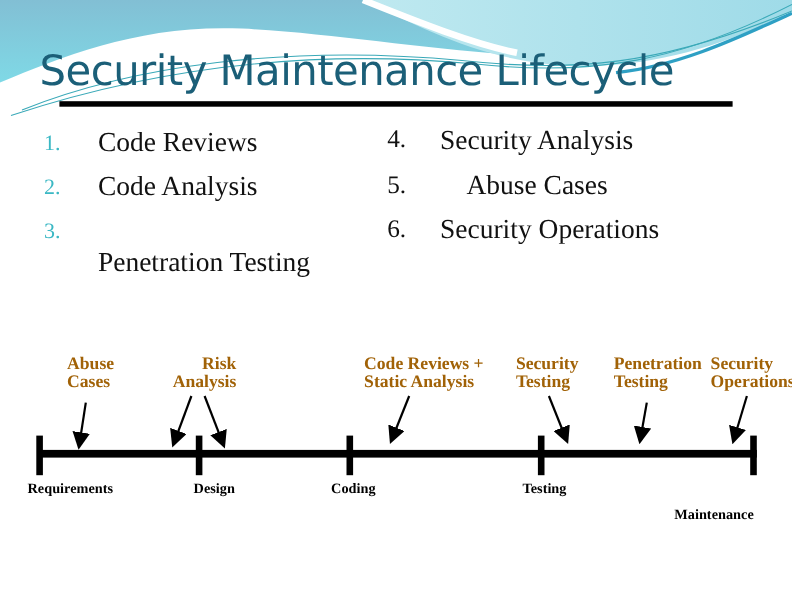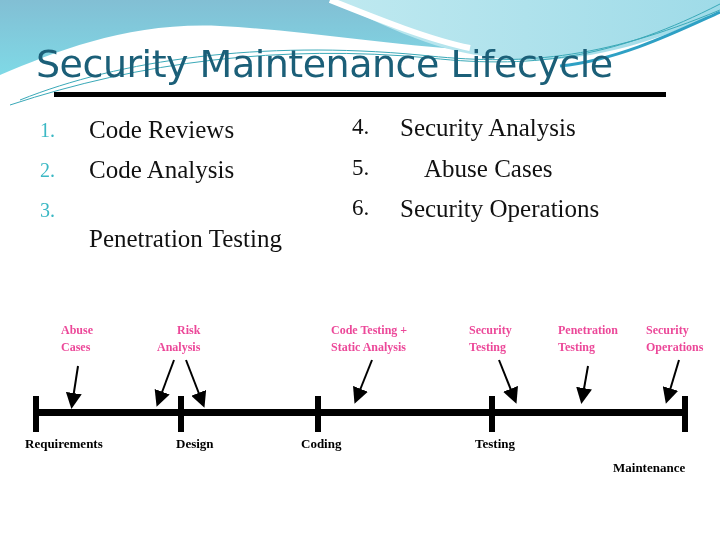--- a/index.html
+++ b/index.html
@@ -4,21 +4,21 @@
 <style>
   html, body { margin: 0; padding: 0; }
   body { width: 720px; height: 540px; background: #ffffff; position: relative; overflow: hidden; font-family: "Liberation Serif", serif; }
   .header-wave { position: absolute; left: 0; top: 0; width: 720px; height: 110px; }
   .title { position: absolute; left: 36px; top: 42px; font-family: "DejaVu Sans", sans-serif; font-size: 38px; color: #1b5f78; letter-spacing: -0.5px; white-space: nowrap; }
   .title-rule { position: absolute; left: 54px; top: 92px; width: 612px; height: 5px; background: #000; }
   .list { position: absolute; font-family: "Liberation Serif", serif; font-size: 25px; color: #111; }
   .list .row { position: absolute; white-space: nowrap; }
   .list .num { position: absolute; font-size: 23px; }
   .list-left .num { color: #3bb8c4; font-size: 20px; }
-  .diagram-label { position: absolute; font-family: "Liberation Serif", serif; font-size: 12px; font-weight: bold; color: #ec4899; line-height: 17px; white-space: nowrap; }
+  .diagram-label { position: absolute; font-family: "Liberation Serif", serif; font-size: 16px; font-weight: bold; color: #a16207; line-height: 17px; white-space: nowrap; }
   .phase-label { position: absolute; font-family: "Liberation Serif", serif; font-size: 13px; font-weight: bold; color: #000; white-space: nowrap; }
   svg.timeline { position: absolute; left: 0; top: 0; }
 </style>
 </head>
 <body>
 
 <svg class="header-wave" viewBox="0 0 720 110" width="720" height="110">
   <defs>
     <linearGradient id="g1" x1="0" y1="0" x2="0" y2="1">
       <stop offset="0" stop-color="#82bfd4"></stop>
@@ -97,21 +97,21 @@
 
 <div class="diagram-label" style="left:61px;top:322px;">
   <div>Abuse</div>
   <div>Cases</div>
 </div>
 <div class="diagram-label" style="left:157px;top:322px;text-align:right;">
   <div>Risk</div>
   <div>Analysis</div>
 </div>
 <div class="diagram-label" style="left:331px;top:322px;">
-  <div>Code Testing +</div>
+  <div>Code Reviews +</div>
   <div>Static Analysis</div>
 </div>
 <div class="diagram-label" style="left:469px;top:322px;">
   <div>Security</div>
   <div>Testing</div>
 </div>
 <div class="diagram-label" style="left:558px;top:322px;">
   <div>Penetration</div>
   <div>Testing</div>
 </div>

